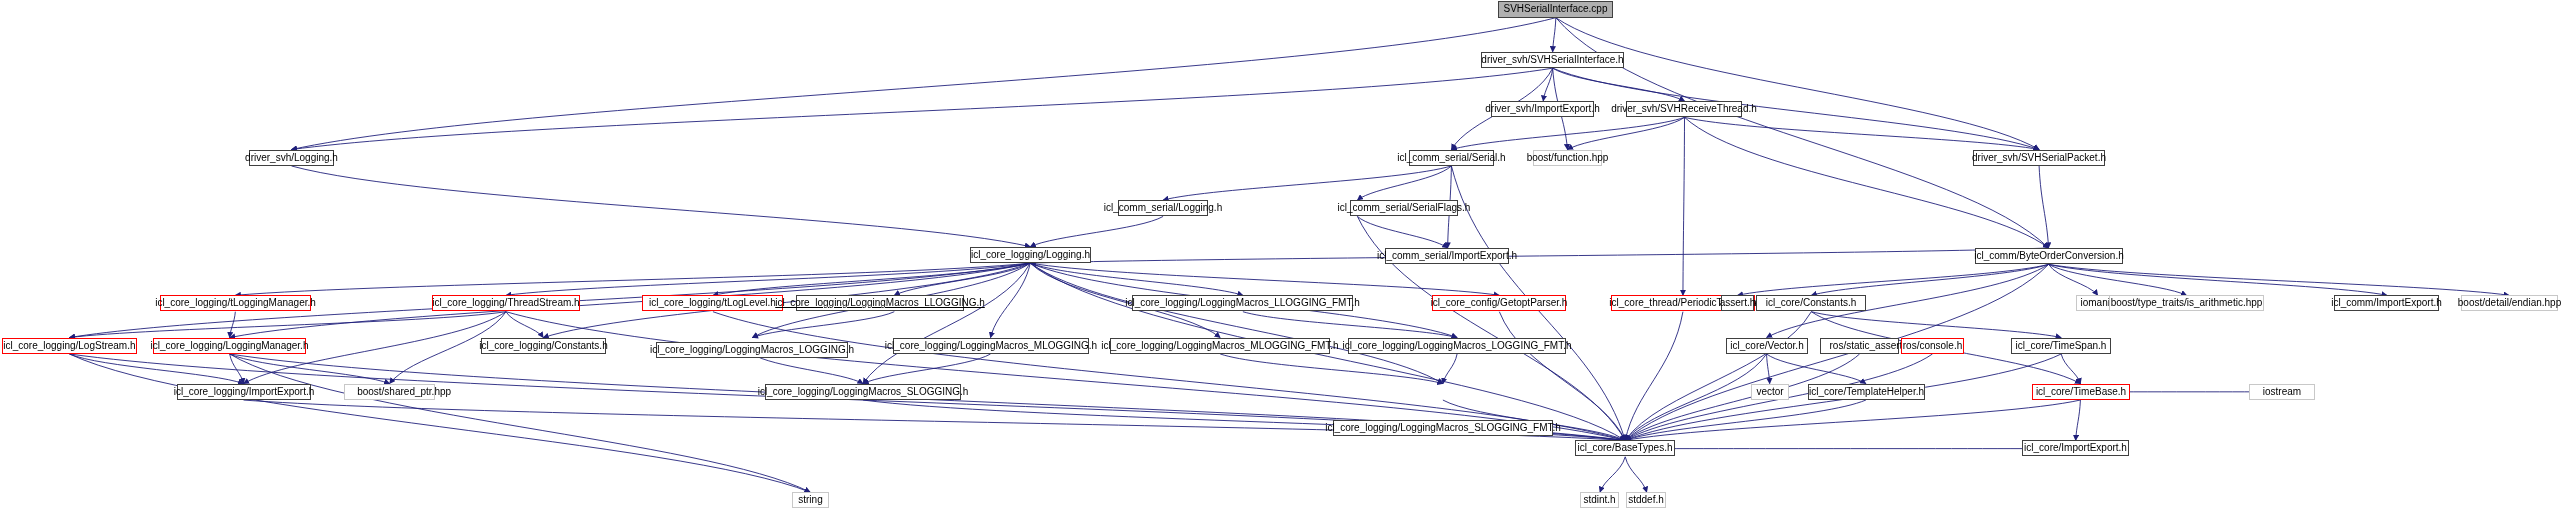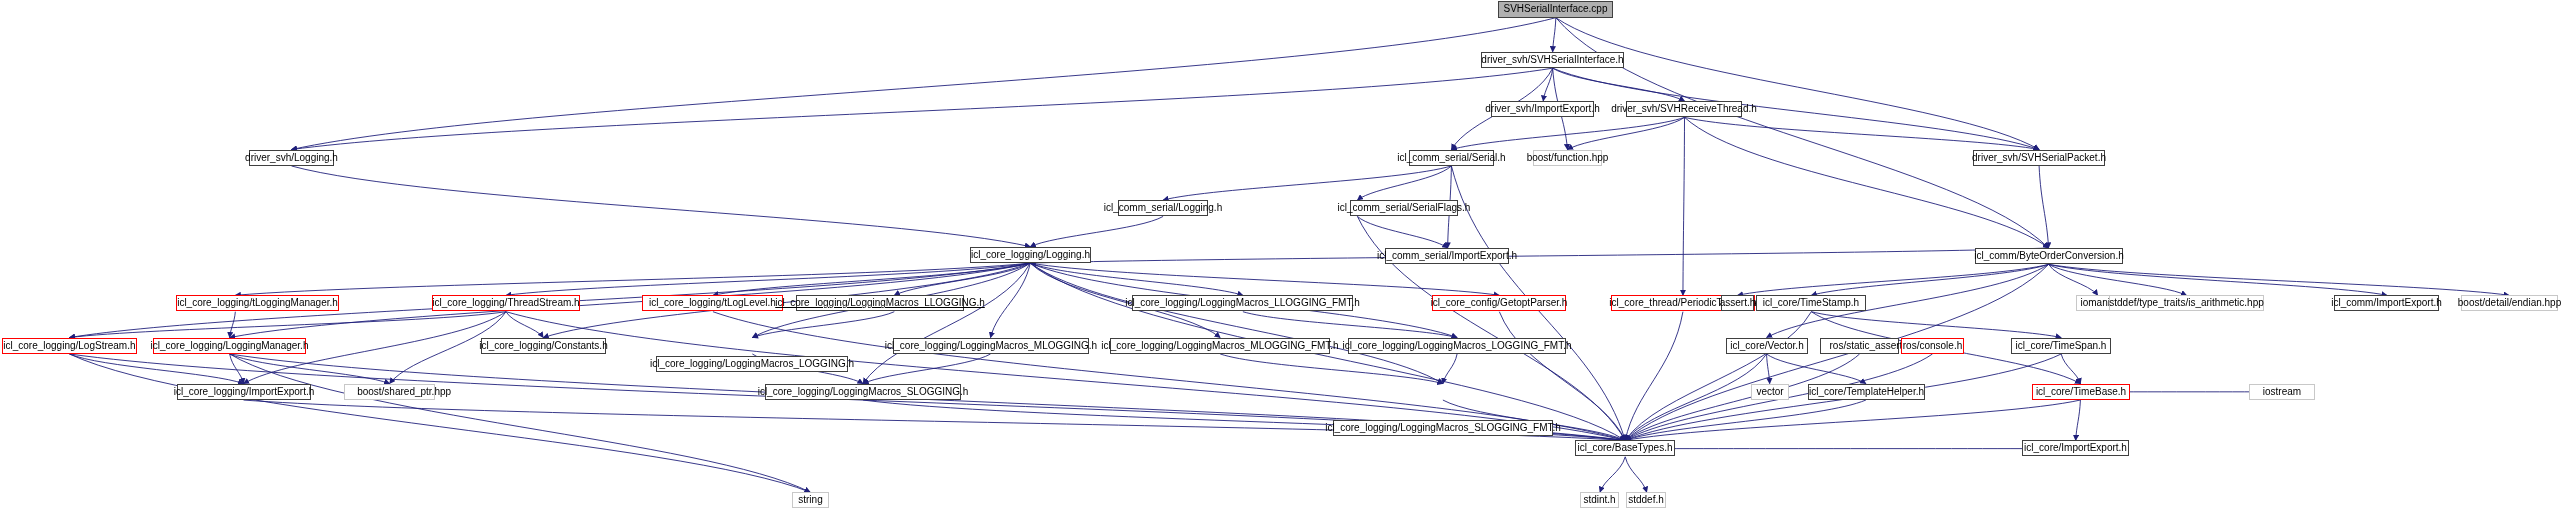--- a/index.html
+++ b/index.html
@@ -198,21 +198,21 @@
       </div>
       <div class="node solid" style="left: 1975px; top: 248px; width: 148px;">
         <span class="lbl">icl_comm/ByteOrderConversion.h</span>
       </div>
       <div class="node solid" style="left: 1385px; top: 248px; width: 124px;">
         <span class="lbl">icl_comm_serial/ImportExport.h</span>
       </div>
       <div class="node solid" style="left: 970px; top: 247px; width: 121px;">
         <span class="lbl">icl_core_logging/Logging.h</span>
       </div>
-      <div class="node red" style="left: 160px; top: 295px; width: 163px; margin-left: 16px;">
+      <div class="node red" style="left: 160px; top: 295px; width: 151px;">
         <span class="lbl">icl_core_logging/tLoggingManager.h</span>
       </div>
       <div class="node red" style="left: 432px; top: 295px; width: 148px;">
         <span class="lbl">icl_core_logging/ThreadStream.h</span>
       </div>
       <div class="node red" style="left: 642px; top: 295px; width: 141px;">
         <span class="lbl">icl_core_logging/tLogLevel.h</span>
       </div>
       <div class="node solid" style="left: 796px; top: 295px; width: 168px; text-decoration: underline;">
         <span class="lbl">icl_core_logging/LoggingMacros_LLOGGING.h</span>
@@ -223,44 +223,44 @@
       <div class="node red" style="left: 1432px; top: 295px; width: 134px;">
         <span class="lbl">icl_core_config/GetoptParser.h</span>
       </div>
       <div class="node red" style="left: 1611px; top: 295px; width: 144px;">
         <span class="lbl">icl_core_thread/PeriodicThread.h</span>
       </div>
       <div class="node solid" style="left: 1721px; top: 295px; width: 33px;">
         <span class="lbl">assert.h</span>
       </div>
       <div class="node solid" style="left: 1756px; top: 295px; width: 110px;">
-        <span class="lbl">icl_core/TimeStamp.h</span>
+        <span class="lbl">icl_core/Constants.h</span>
       </div>
       <div class="node light" style="left: 2076px; top: 295px; width: 44px;">
         <span class="lbl">iomanip</span>
       </div>
       <div class="node light" style="left: 2109px; top: 295px; width: 155px;">
-        <span class="lbl">stddef/type_traits/is_arithmetic.hpp</span>
+        <span class="lbl">boost/type_traits/is_arithmetic.hpp</span>
       </div>
       <div class="node solid" style="left: 2334px; top: 295px; width: 105px;">
         <span class="lbl">icl_comm/ImportExport.h</span>
       </div>
       <div class="node light" style="left: 2461px; top: 295px; width: 97px;">
         <span class="lbl">boost/detail/endian.hpp</span>
       </div>
       <div class="node red" style="left: 1.9px; top: 338px; width: 135px;">
         <span class="lbl">icl_core_logging/LogStream.h</span>
       </div>
       <div class="node red" style="left: 153px; top: 338px; width: 153px;">
         <span class="lbl">icl_core_logging/LoggingManager.h</span>
       </div>
       <div class="node solid" style="left: 481px; top: 338px; width: 125px;">
         <span class="lbl">icl_core_logging/Constants.h</span>
       </div>
-      <div class="node solid" style="left: 656px; top: 356px; width: 192px;">
+      <div class="node solid" style="left: 656px; top: 342px; width: 192px;">
         <span class="lbl">icl_core_logging/LoggingMacros_LOGGING.h</span>
       </div>
       <div class="node solid" style="left: 893px; top: 338px; width: 196px;">
         <span class="lbl">icl_core_logging/LoggingMacros_MLOGGING.h</span>
       </div>
       <div class="node solid" style="left: 1110px; top: 338px; width: 220px;">
         <span class="lbl">icl_core_logging/LoggingMacros_MLOGGING_FMT.h</span>
       </div>
       <div class="node solid" style="left: 1348px; top: 338px; width: 218px;">
         <span class="lbl">icl_core_logging/LoggingMacros_LOGGING_FMT.h</span>

